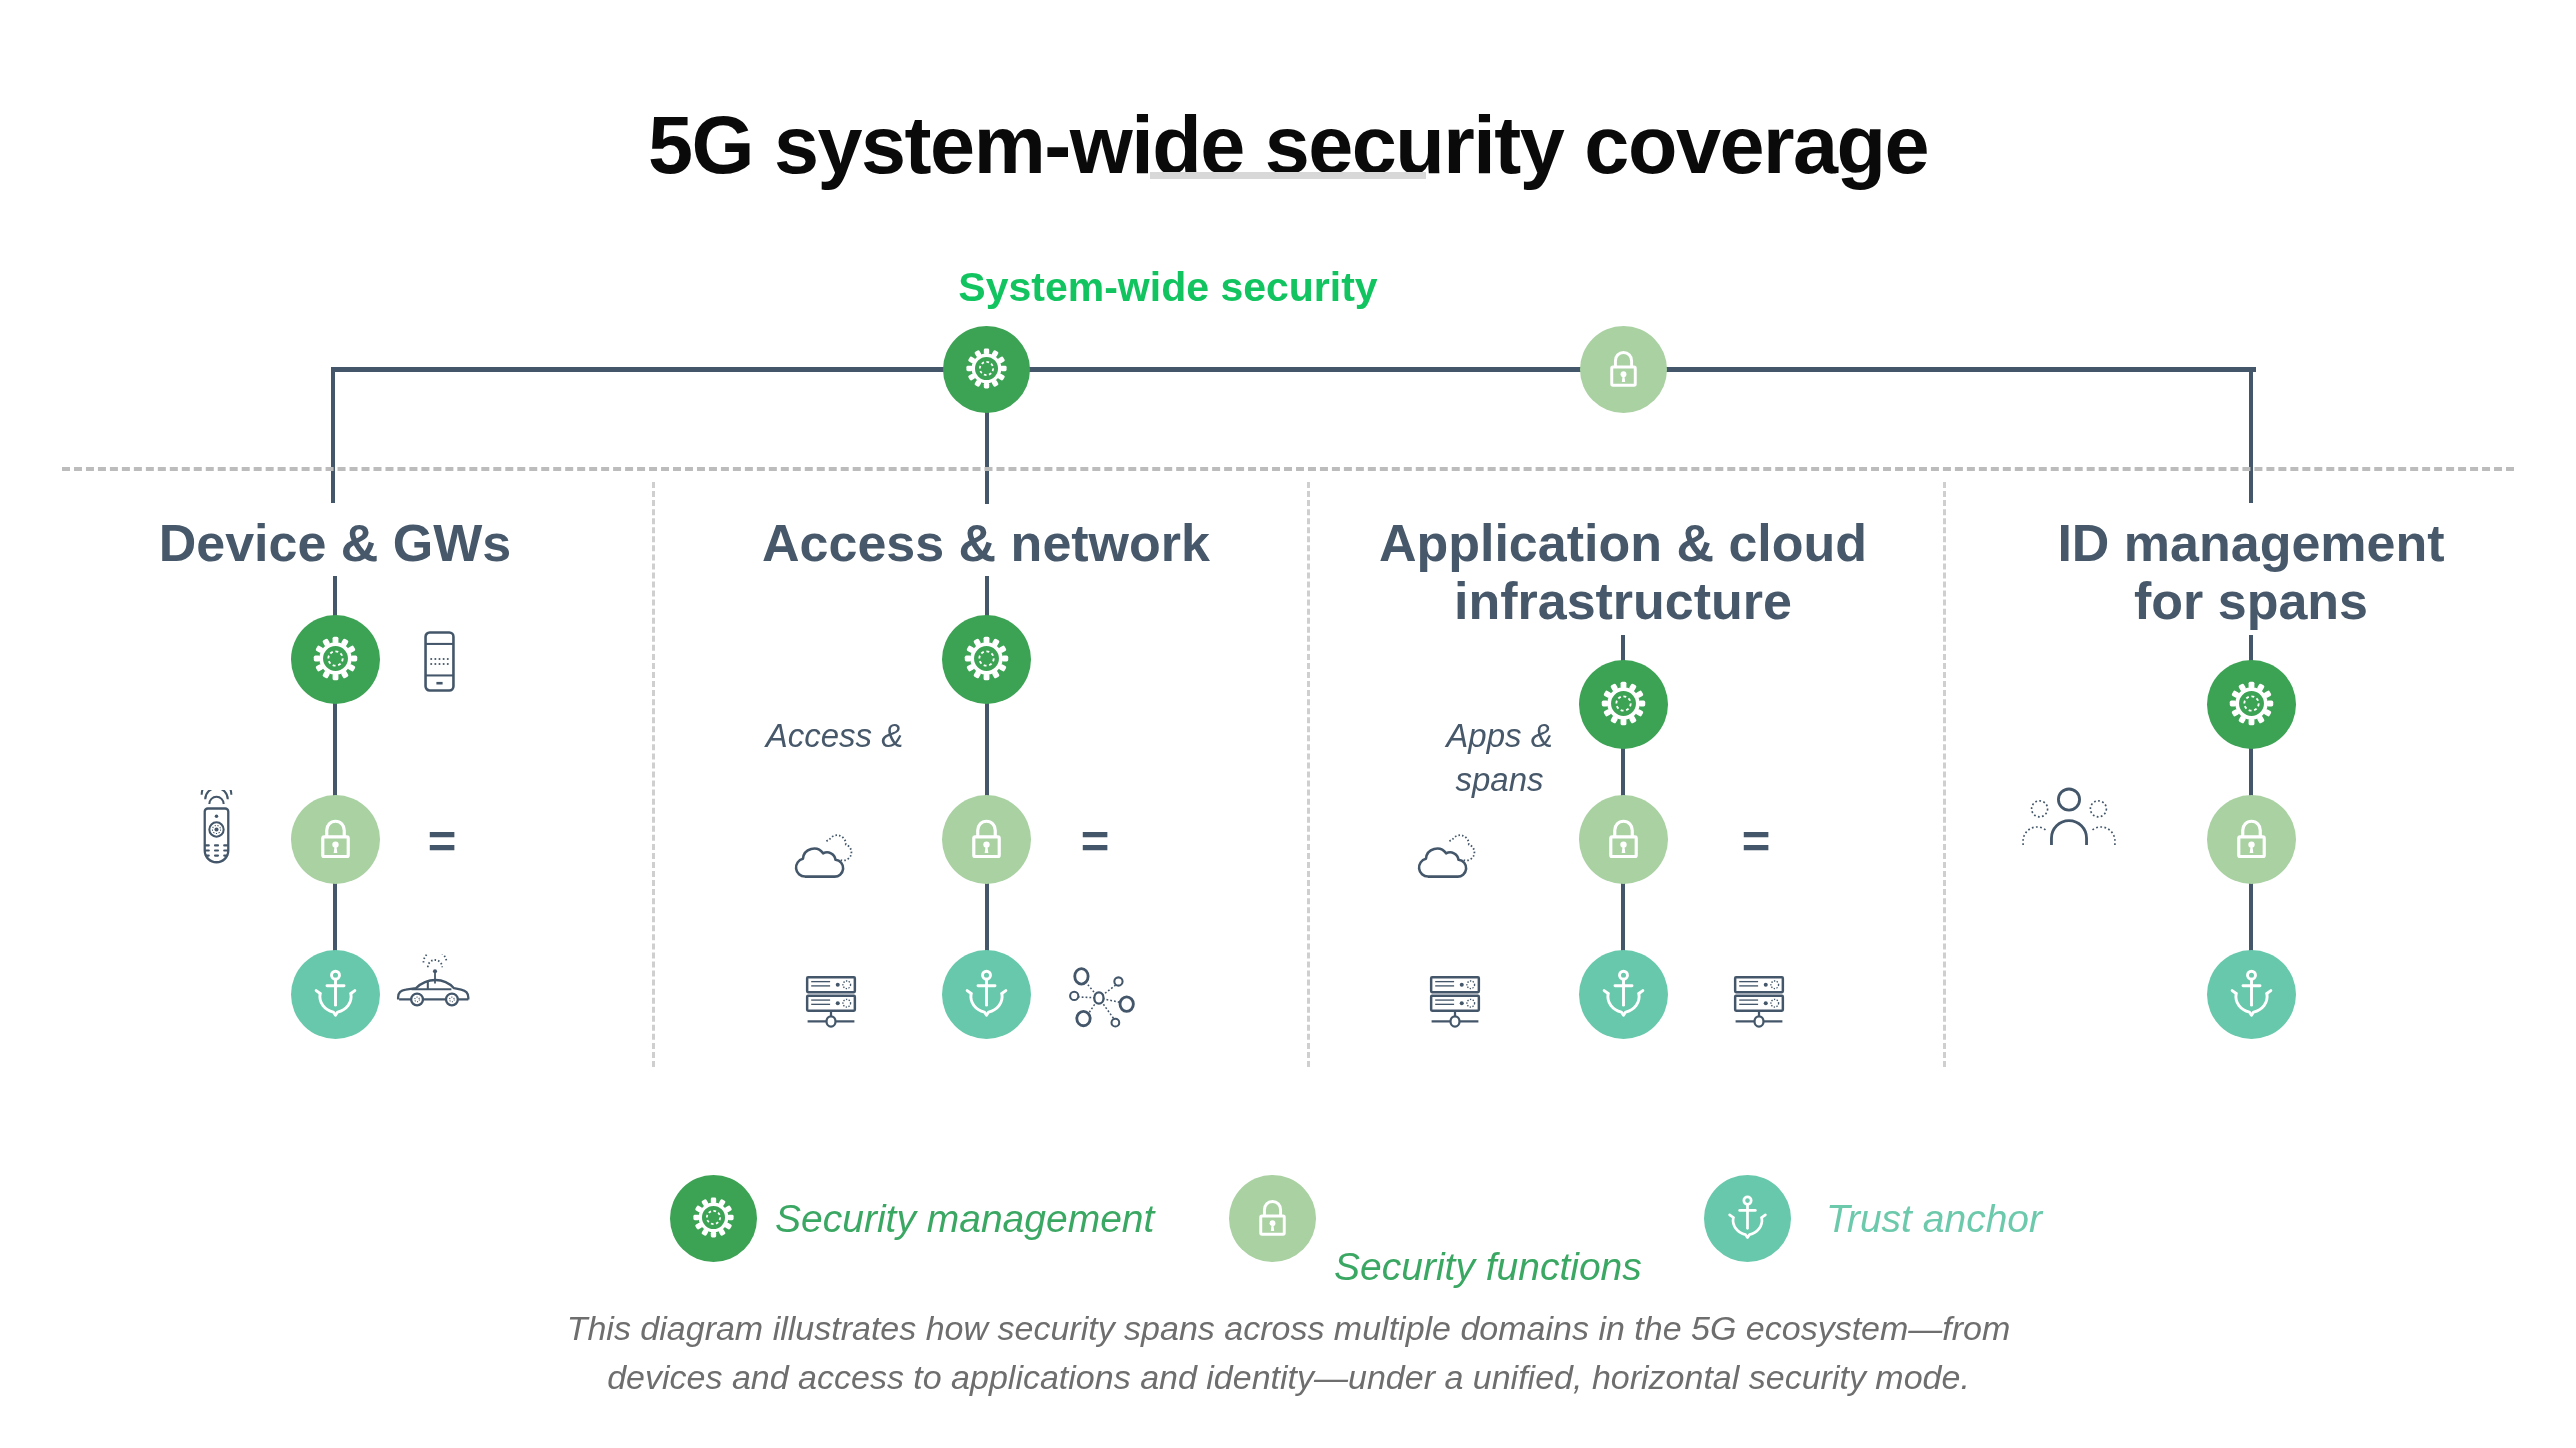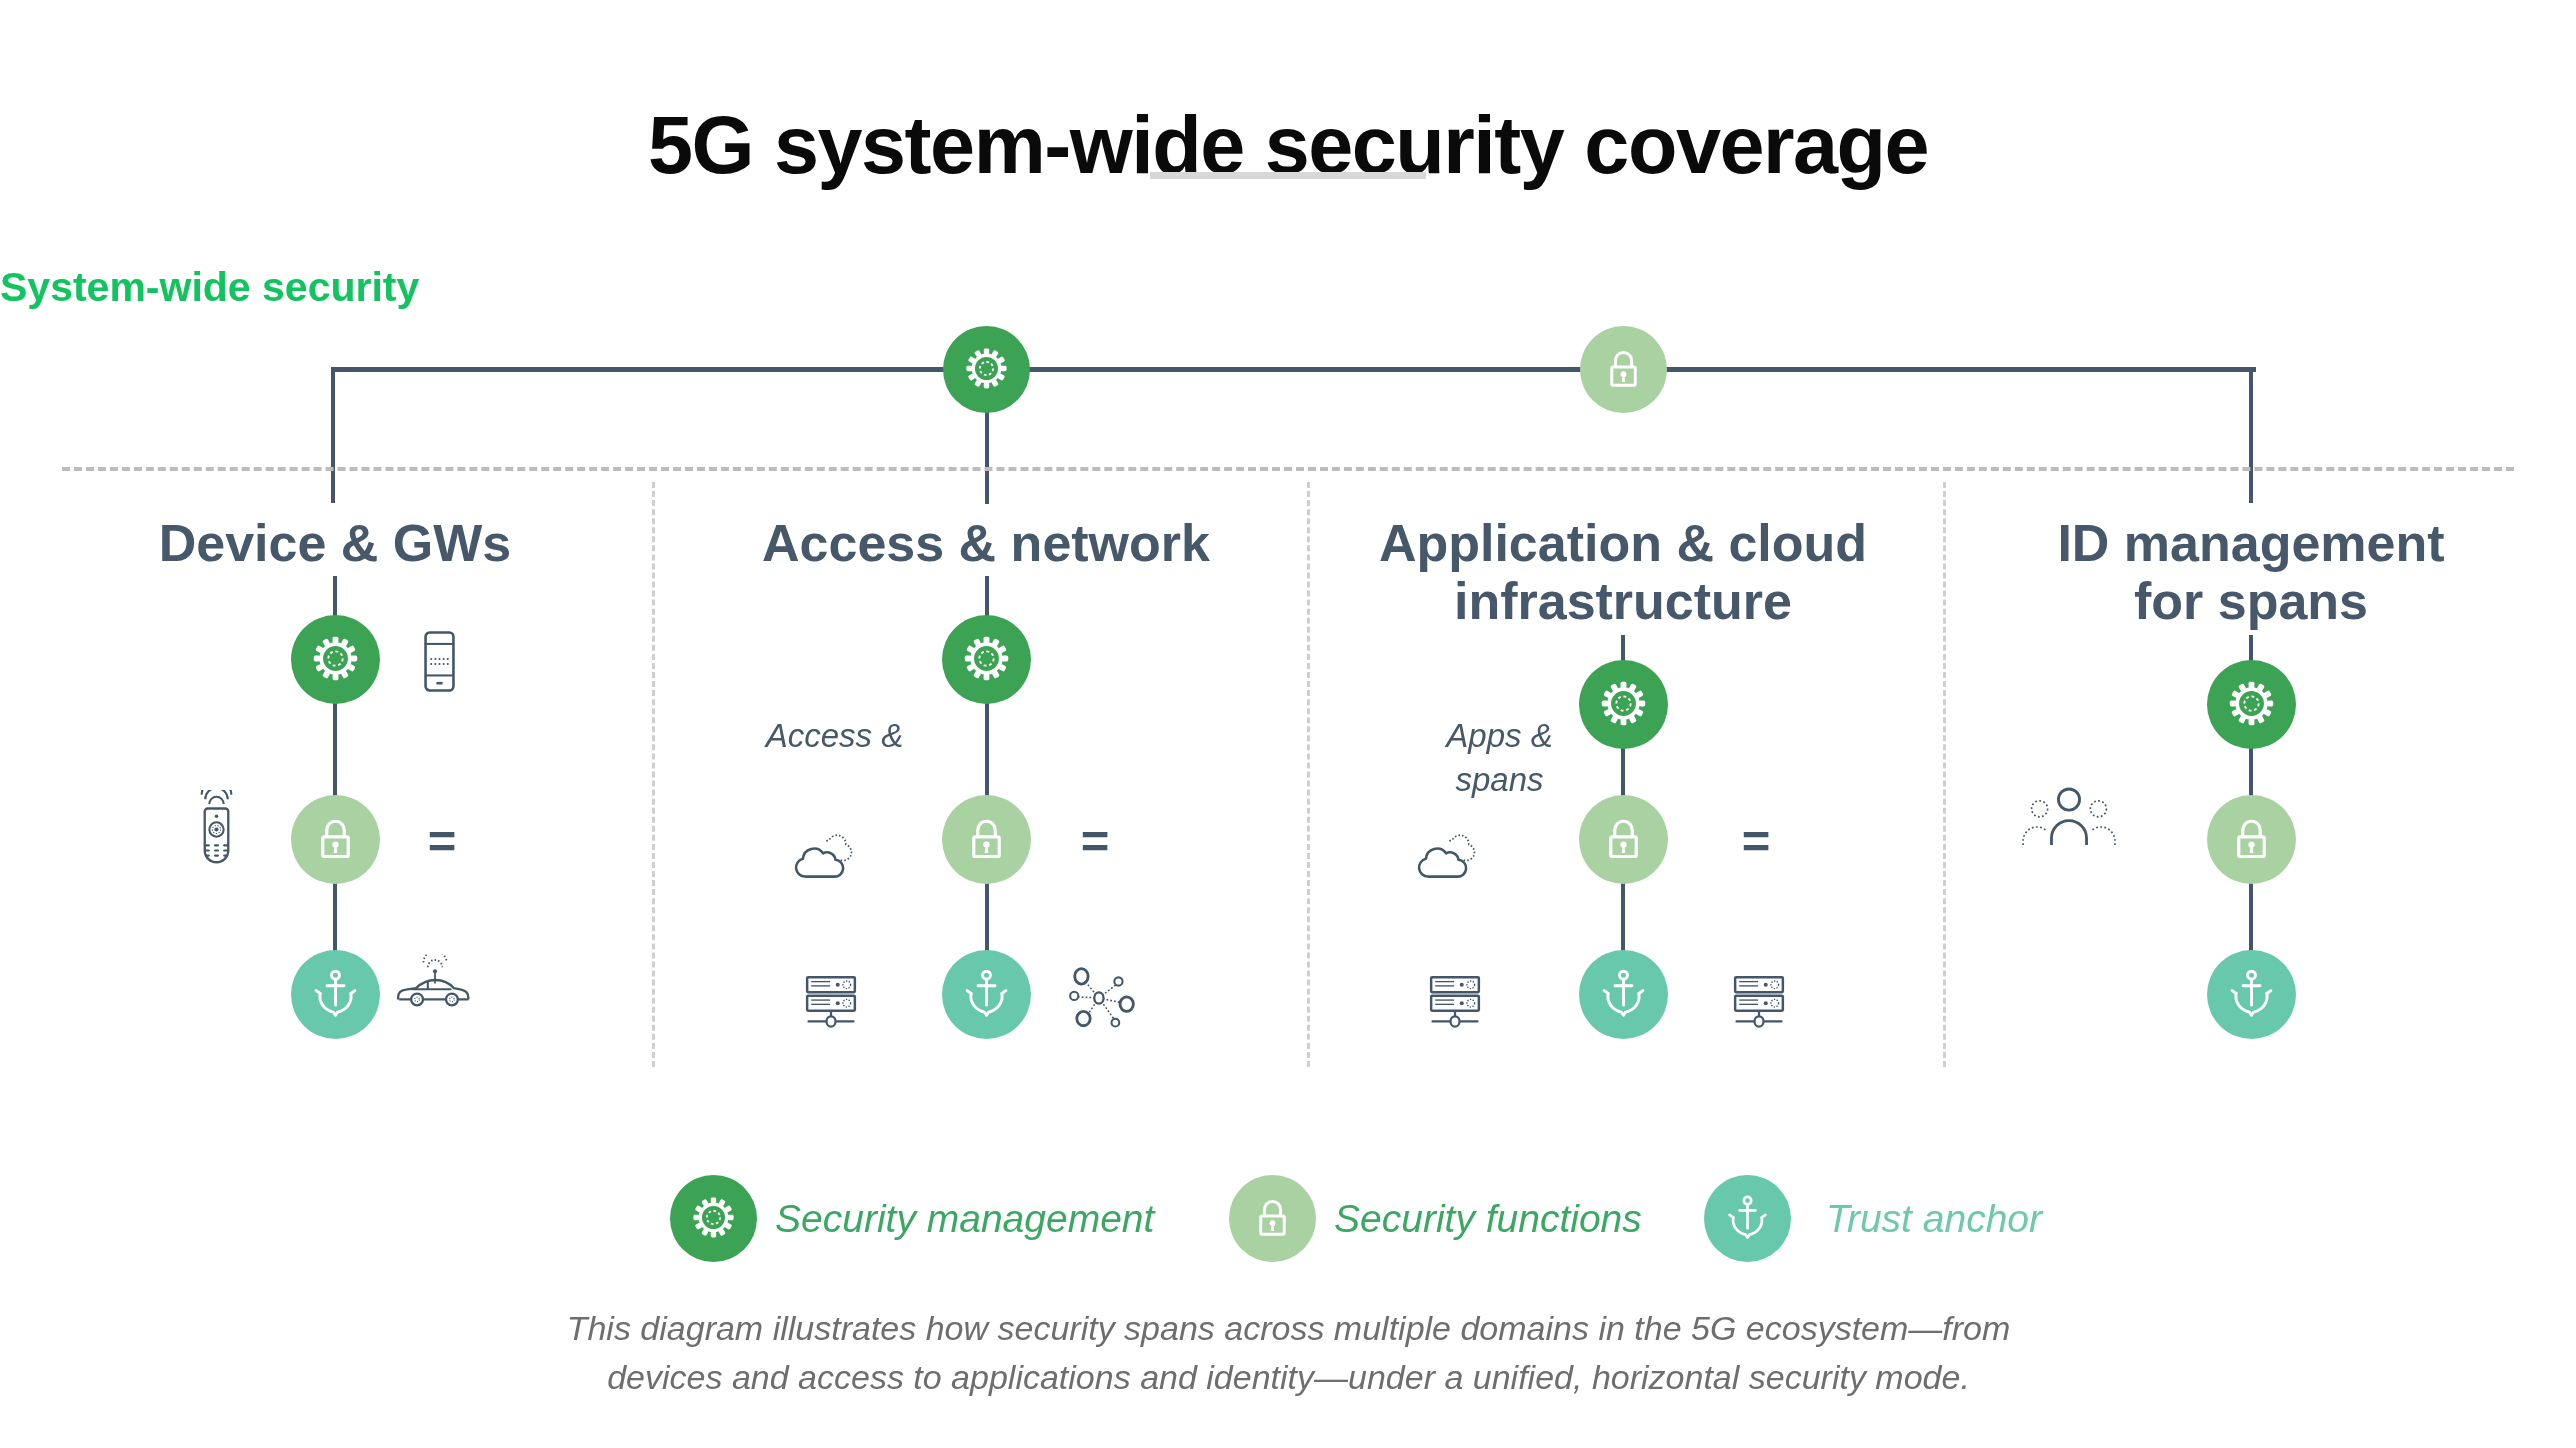--- a/index.html
+++ b/index.html
@@ -9,21 +9,21 @@
   }
   .abs{position:absolute;}
 
   
   .main-title{
     left:0;top:45px;width:2576px;text-align:center;
     font-size:81px;font-weight:bold;letter-spacing:-1.5px;color:#0a0a0a;
   }
   .title-divider{left:1150px;top:172px;width:276px;height:6.7px;background:#d8d8d8;}
   .subtitle{
-    left:0;top:230px;width:2336px;text-align:left;
+    left:0;top:230px;width:2336px;text-align:center;
     font-size:41px;font-weight:bold;color:#12c45f;
   }
 
   
   .hbar{left:331px;top:367px;width:1925px;height:4.6px;background:#44576a;}
   .vline{width:4.1px;background:#44576a;}
   .v-left{left:331px;top:367px;height:136px;}
   .v-right{left:2249px;top:367px;height:136px;}
   .v-access-top{left:985px;top:369px;height:135px;}
   .spine{width:4.1px;background:#44576a;z-index:1;}
@@ -96,21 +96,21 @@
   .people-pos{left:2020px;top:782px;width:98px;height:65px;}
   .side-icon svg{width:100%;height:100%;}
 
   
   .lg-1{left:670px;top:1175px;} .lg-2{left:1229px;top:1175px;} .lg-3{left:1704px;top:1175px;}
   .legend-label{
     top:1193px;height:52px;line-height:52px;white-space:nowrap;
     font-style:italic;font-size:39px;
   }
   .ll-1{left:775px;color:#3aa763;font-style:italic;}
-  .ll-2{left:1334px;color:#3aa763;}
+  .ll-2{left:1334px;color:#3aa763;margin-top:48px;}
   .ll-3{left:1826px;color:#6cc9ab;}
 
   
   .caption{
     left:464px;top:1304px;width:1649px;text-align:center;
     font-style:italic;font-size:34px;color:#6e6e6e;line-height:1.45;
   }
 </style>
 </head>
 <body>

